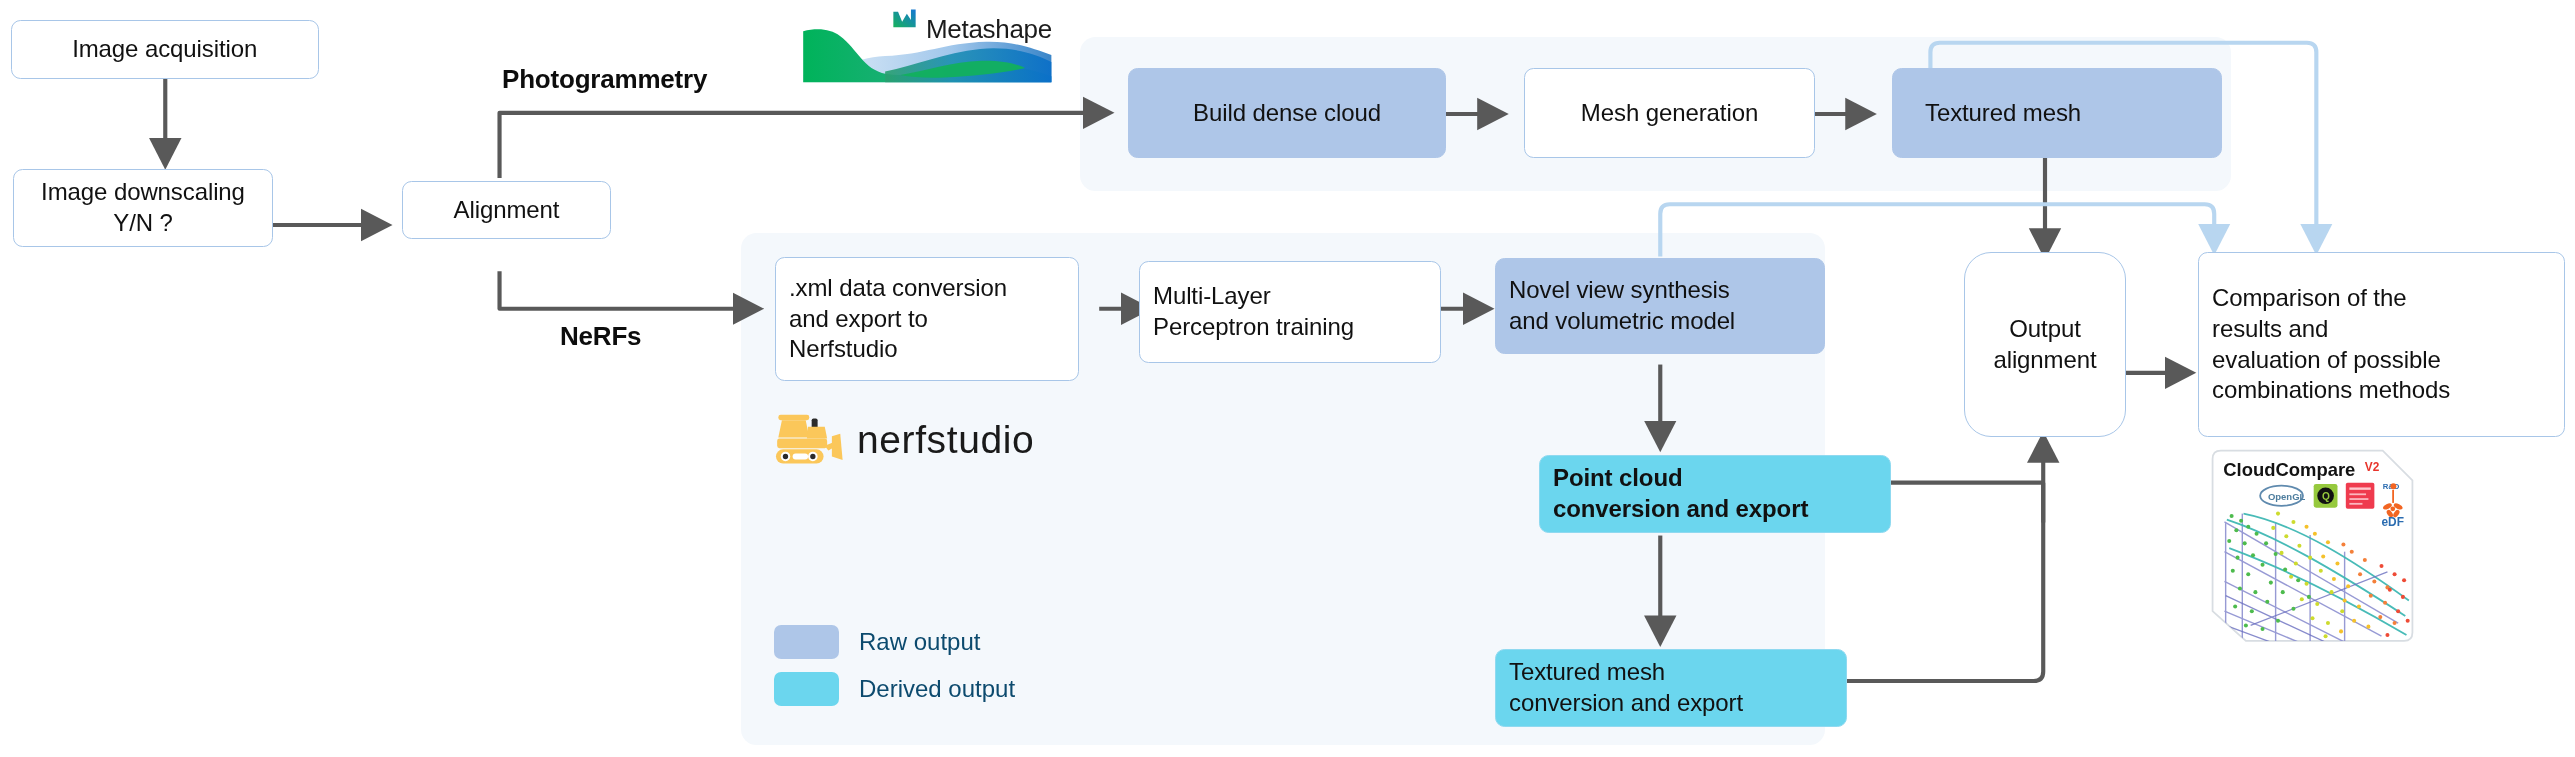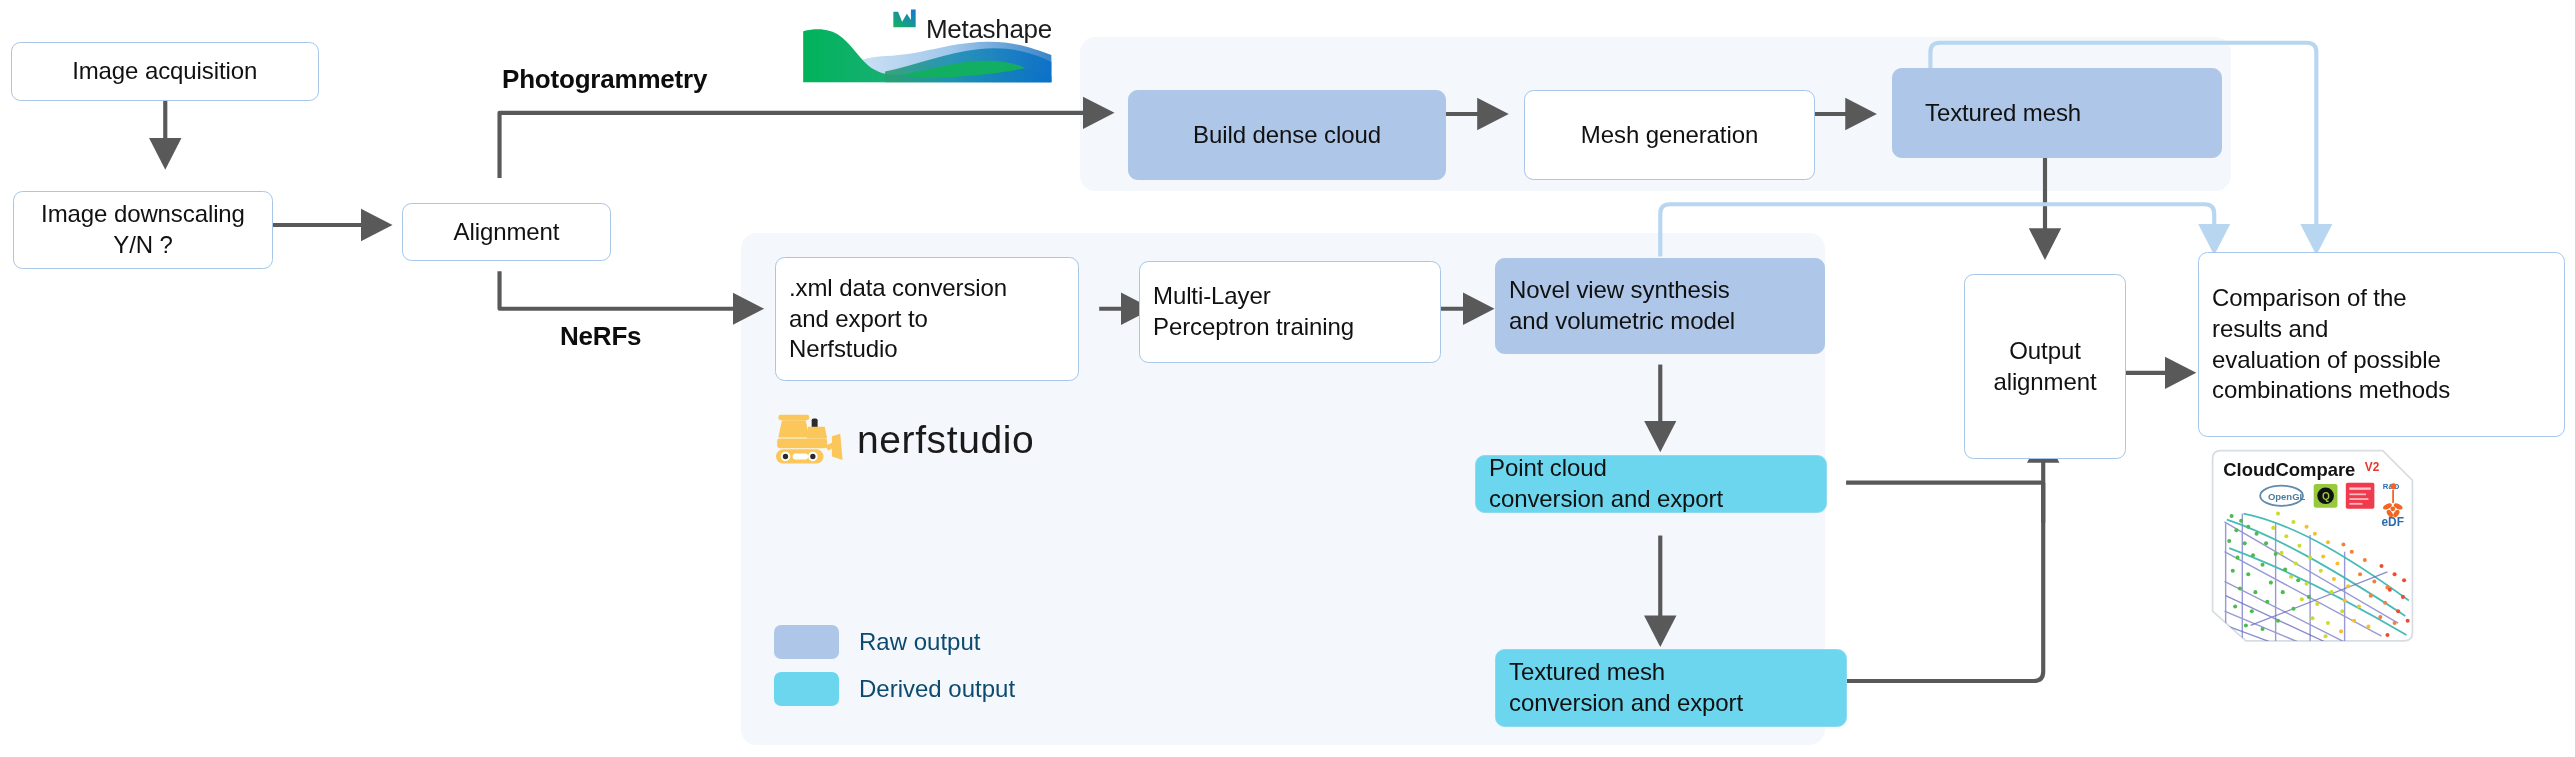--- a/index.html
+++ b/index.html
@@ -27,21 +27,21 @@
     border:1.8px solid #a8c6e8;
     border-radius:9.5px;
     background:#ffffff;
     display:flex;
     align-items:center;
     color:#111111;
     font-size:24px;
     line-height:1.28;
     letter-spacing:-0.1px;
   }
-  .box.center{justify-content:center;text-align:center;margin-top:22px;}
+  .box.center{justify-content:center;text-align:center;}
   .box.left{justify-content:flex-end;text-align:left;padding-left:13px;padding-right:7.1px;}
   .box .txt{display:block;width:100%;white-space:pre-line;}
   .box.raw{background:#aec6e8;border-color:#aec6e8;}
   .box.derived{background:#6bd6ee;border-color:#8fd9f0;}
 
   
   .heading{
     position:absolute;
     font-weight:bold;
     font-size:26px;
@@ -172,31 +172,31 @@
   <div class="box left" style="left:1139px; top:261px; width:302px; height:102px;">
     <span class="txt">Multi-Layer
 Perceptron training</span>
   </div>
 
   <div class="box left raw" style="left:1495px; top:258px; width:330px; height:96px;">
     <span class="txt">Novel view synthesis
 and volumetric model</span>
   </div>
 
-  <div class="box left derived" style="left:1475px; top:455px; width:352px; height:58px;">
+  <div class="box left derived" style="left:1539px; top:455px; width:352px; height:78px;font-weight:bold;">
     <span class="txt">Point cloud
 conversion and export</span>
   </div>
 
   <div class="box left derived" style="left:1495px; top:649px; width:352px; height:78px;">
     <span class="txt">Textured mesh
 conversion and export</span>
   </div>
 
-  <div class="box center" style="left:1964px; top:252px; width:162px; height:185px;">
+  <div class="box center" style="left:1964px; top:252px; width:162px; height:185px;border-radius:27px;">
     <span class="txt">Output
 alignment</span>
   </div>
 
   <div class="box left" style="left:2198px; top:252px; width:367px; height:185px;">
     <span class="txt">Comparison of the
 results and
 evaluation of possible
 combinations methods</span>
   </div>

